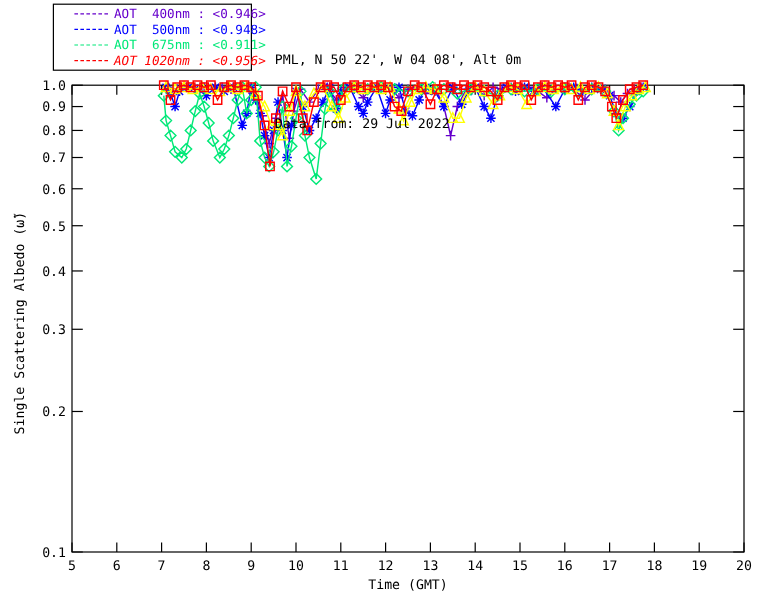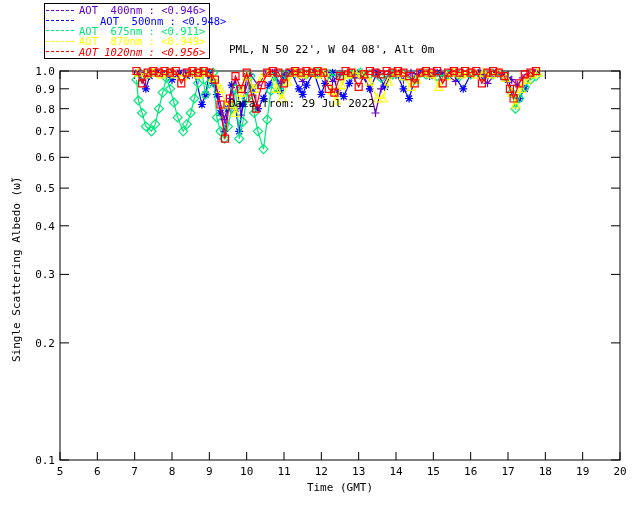--- a/index.html
+++ b/index.html
@@ -5,21 +5,21 @@
   html,body{margin:0;padding:0;background:#fff;}
   #screen{
     position:relative;width:640px;height:512px;background:#ffffff;overflow:hidden;
     font-family:"DejaVu Sans Mono","Liberation Mono",monospace;color:#000;
   }
   #plot-svg{position:absolute;left:0;top:0;}
   .legend-box{
     position:absolute;left:44px;top:3px;width:166px;height:56px;
     border:1px solid #000;background:#fff;box-sizing:border-box;
     display:flex;flex-direction:column;justify-content:space-around;
-    padding:1px 1px;
+    padding:1px 17px;
   }
   .legend-row{display:flex;align-items:center;height:10px;}
   .legend-sample{width:28px;margin-right:5px;border-top:1px dashed currentColor;height:0;flex:0 0 auto;}
   .legend-label{font-size:10.5px;line-height:10px;white-space:pre;}
   .title-block{position:absolute;left:213px;top:5px;font-size:11px;line-height:18px;white-space:pre;margin-left:16px;}
   .ylabel{
     position:absolute;left:10px;top:362px;font-size:11px;white-space:pre;
     transform:rotate(-90deg);transform-origin:left top;
   }
   .xlabel{position:absolute;left:0;top:481px;width:680px;text-align:center;font-size:11px;}
@@ -136,29 +136,25 @@
       </g>
     </svg>
 
   <div class="legend-box" id="legend-box">
       <div class="legend-row">
         <span class="legend-sample" style="color: rgb(102, 0, 204);"></span>
         <span class="legend-label" style="color: rgb(102, 0, 204);">AOT  400nm : &lt;0.946&gt;</span>
       </div>
       <div class="legend-row">
         <span class="legend-sample" style="color: rgb(0, 0, 255);"></span>
-        <span class="legend-label" style="color: rgb(0, 0, 255); margin-left: 21px;">AOT  500nm : &lt;0.948&gt;</span>
+        <span class="legend-label" style="color: rgb(0, 0, 255);">AOT  500nm : &lt;0.948&gt;</span>
       </div>
       <div class="legend-row">
         <span class="legend-sample" style="color: rgb(0, 232, 120);"></span>
         <span class="legend-label" style="color: rgb(0, 232, 120); text-align: center;">AOT  675nm : &lt;0.911&gt;</span>
-      </div>
-      <div class="legend-row">
-        <span class="legend-sample" style="color: rgb(255, 255, 0);"></span>
-        <span class="legend-label" style="color: rgb(255, 255, 0);">AOT  870nm : &lt;0.949&gt;</span>
       </div>
       <div class="legend-row">
         <span class="legend-sample" style="color: rgb(255, 0, 0);"></span>
         <span class="legend-label" style="color: rgb(255, 0, 0); font-style: italic;">AOT 1020nm : &lt;0.956&gt;</span>
       </div>
     </div>
 
   <div class="title-block">
     <div>PML, N 50 22', W 04 08', Alt 0m</div>
     <div>Data from: 29 Jul 2022</div>

